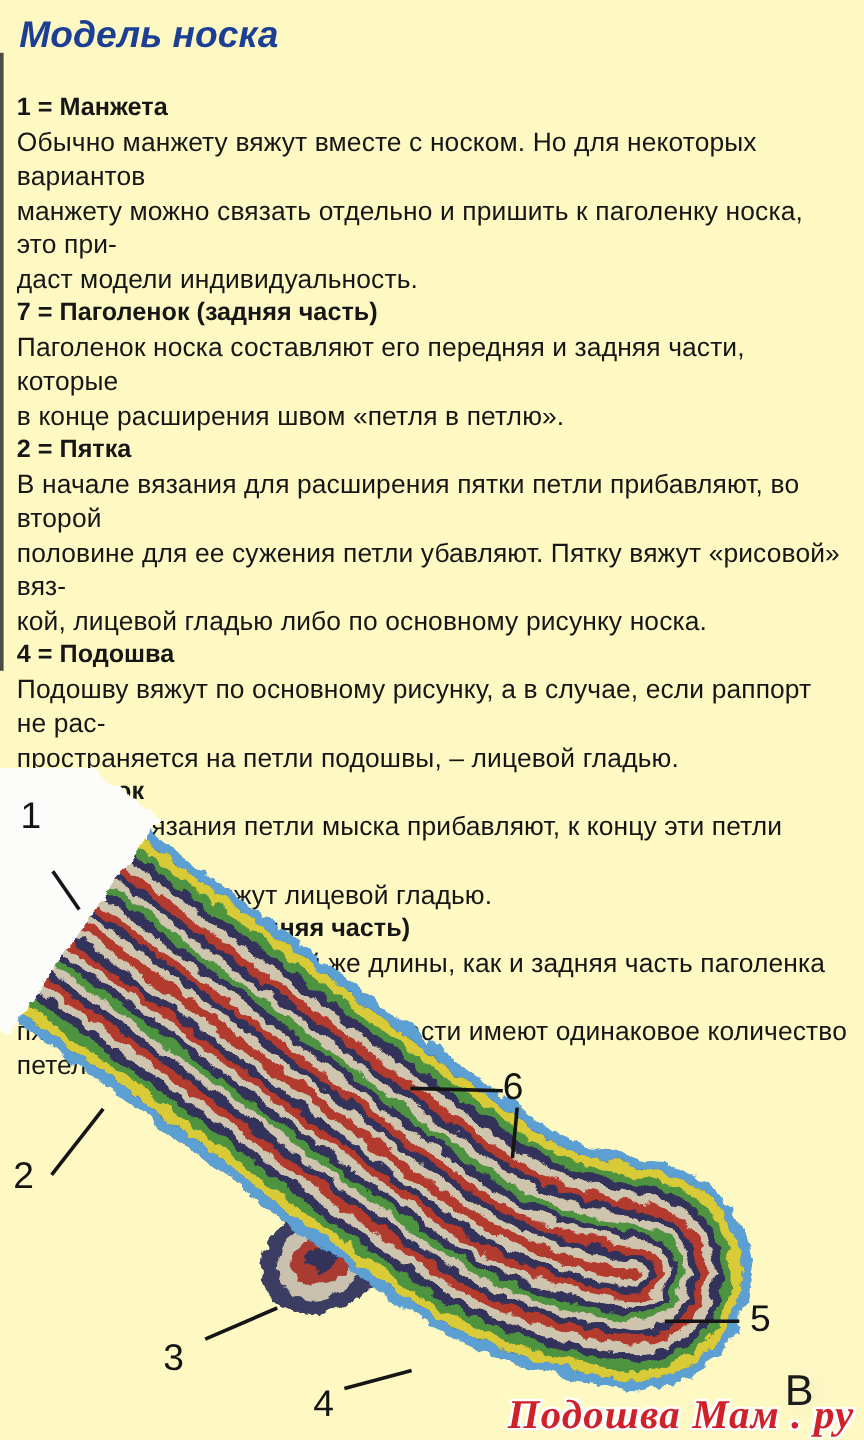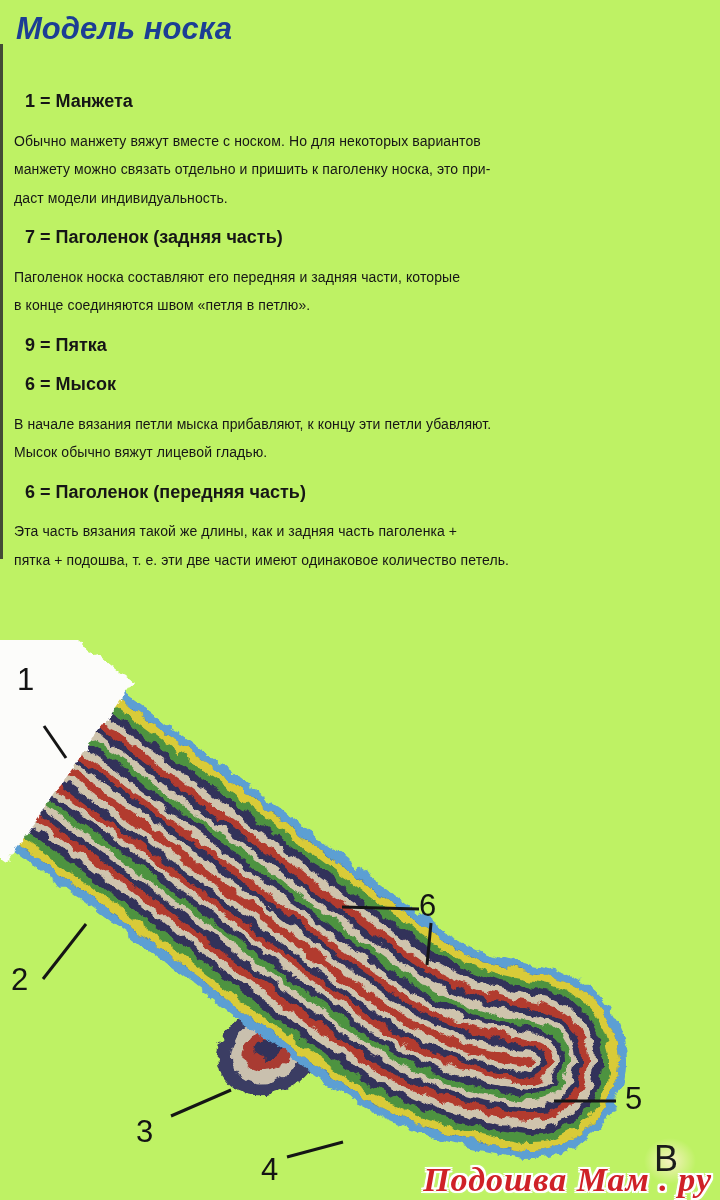--- a/index.html
+++ b/index.html
@@ -1,42 +1,42 @@
 <!DOCTYPE html>
 <html lang="ru"><head>
 <meta charset="utf-8">
 <style>
   html,body{margin:0;padding:0;}
   .page{
     position:relative;
     width:720px;height:1200px;
-    background:#bef264;
+    background:#fef9c3;
     overflow:hidden;
     font-family:"Liberation Sans",sans-serif;
   }
   .scan-edge{
     position:absolute;left:0;top:44px;width:3px;height:515px;
     background:#2e2e2e;opacity:.85;
   }
   .title{
     position:absolute;left:16px;top:12px;margin:0;
     font-family:"Liberation Sans",sans-serif;
     font-style:italic;font-weight:600;
     font-size:31px;line-height:34px;
     color:#1c3e94;
   }
   .legend{
     position:absolute;left:14px;top:76px;right:14px;
     color:#161616;
   }
   .legend h2{
-    margin:11px;font-size:18px;line-height:28.5px;font-weight:700;
+    margin:0;font-size:21px;line-height:28.5px;font-weight:700;
   }
   .legend p{
-    margin:0;font-size:14px;line-height:28.5px;font-weight:400;
+    margin:0;font-size:22px;line-height:28.5px;font-weight:400;
     white-space:pre-line;letter-spacing:.1px;
   }
   .figure{
     position:absolute;left:0;top:640px;width:720px;height:560px;
   }
   .figure svg{position:absolute;left:0;top:0;}
   .callout{
     position:absolute;
     font-size:31px;line-height:36px;color:#141414;
     font-family:"Liberation Sans",sans-serif;
@@ -75,24 +75,32 @@
   <div class="legend">
     <section>
       <h2>1 = Манжета</h2>
       <p>Обычно манжету вяжут вместе с носком. Но для некоторых вариантов
 манжету можно связать отдельно и пришить к паголенку носка, это при-
 даст модели индивидуальность.</p>
     </section>
     <section>
       <h2>7 = Паголенок (задняя часть)</h2>
       <p>Паголенок носка составляют его передняя и задняя части, которые
-в конце соединяются швом «петля в петлю».</p>
+в конце расширения швом «петля в петлю».</p>
     </section>
     <section>
-      <h2>9 = Пятка</h2>
+      <h2>2 = Пятка</h2>
+      <p>В начале вязания для расширения пятки петли прибавляют, во второй
+половине для ее сужения петли убавляют. Пятку вяжут «рисовой» вяз-
+кой, лицевой гладью либо по основному рисунку носка.</p>
+    </section>
+    <section>
+      <h2>4 = Подошва</h2>
+      <p>Подошву вяжут по основному рисунку, а в случае, если раппорт не рас-
+пространяется на петли подошвы, – лицевой гладью.</p>
     </section>
     <section>
       <h2>6 = Мысок</h2>
       <p>В начале вязания петли мыска прибавляют, к концу эти петли убавляют.
 Мысок обычно вяжут лицевой гладью.</p>
     </section>
     <section>
       <h2>6 = Паголенок (передняя часть)</h2>
       <p>Эта часть вязания такой же длины, как и задняя часть паголенка +
 пятка + подошва, т. е. эти две части имеют одинаковое количество петель.</p>

